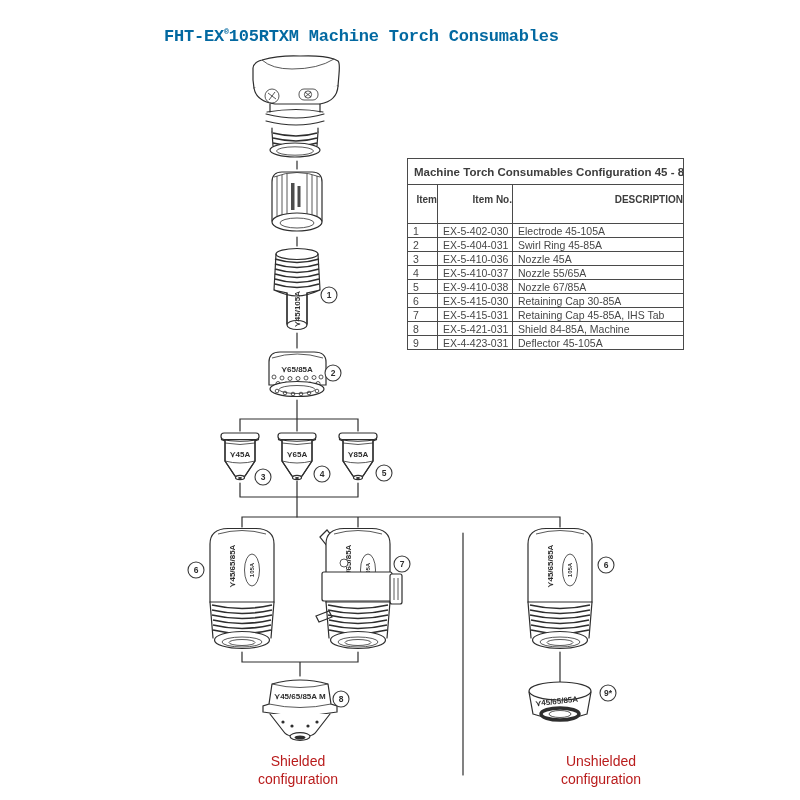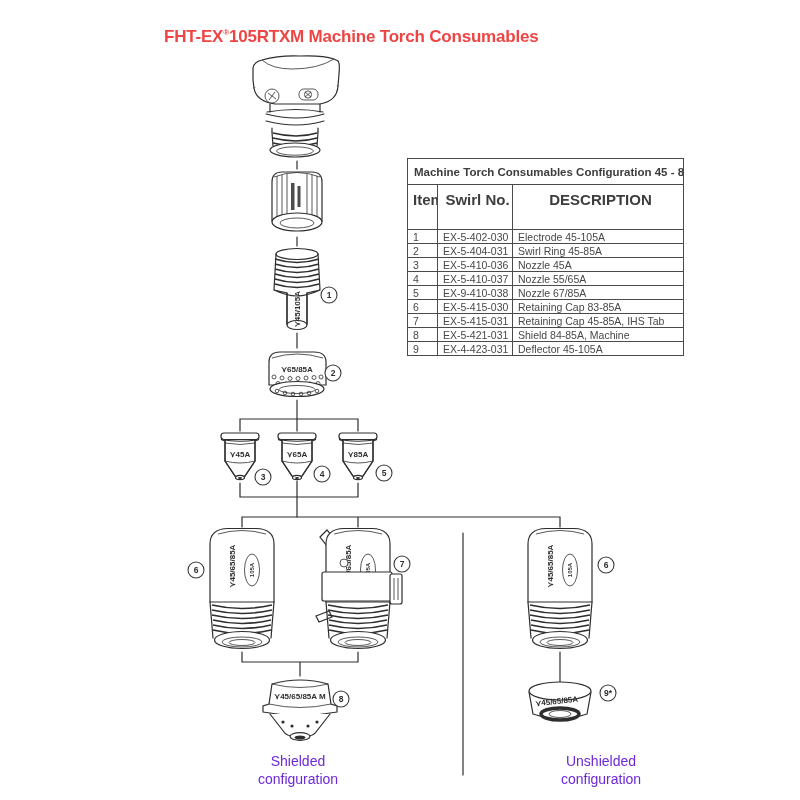--- a/index.html
+++ b/index.html
@@ -1,36 +1,36 @@
 <!DOCTYPE html>
 <html><head>
 <meta charset="utf-8">
 <style>
   html,body{margin:0;padding:0;background:#fff;}
   body{width:800px;height:800px;position:relative;font-family:"Liberation Sans",sans-serif;color:#3f3f3f;overflow:hidden;}
   .page{position:absolute;inset:0;background:#ffffff;}
-  .page-title{position:absolute;left:164px;top:16px;font-size:17px;font-weight:bold;color:#ef4444;letter-spacing:-0.2px;white-space:nowrap;}
+  .page-title{position:absolute;left:164px;top:16px;font-size:17px;font-weight:bold;color:#0369a1;letter-spacing:-0.2px;white-space:nowrap;font-family:Liberation Mono, monospace;}
   .page-title sup{font-size:8px;vertical-align:super;line-height:0;}
   svg{position:absolute;left:0;top:0;}
   svg text{font-family:"Liberation Sans",sans-serif;fill:#2e2e2e;}
   .line{stroke:#2e2e2e;stroke-width:1.2;fill:none;stroke-linecap:round;}
   .thin{stroke:#2e2e2e;stroke-width:0.8;fill:none;}
   .thick{stroke:#2e2e2e;stroke-width:1.7;fill:none;}
   .solidblk{fill:#2e2e2e;stroke:none;}
   .whitefill{fill:#ffffff;}
   .callout-circle{fill:#ffffff;stroke:#3a3a3a;stroke-width:1.1;}
   .callout-text{font-size:8.5px;font-weight:bold;}
   .marking{font-size:8px;font-weight:bold;}
   .parts-table-wrap{position:absolute;left:407px;top:158px;width:277px;}
   table{border-collapse:collapse;width:100%;table-layout:fixed;}
   td,th{border:1px solid #4a4a4a;color:#474747;overflow:hidden;white-space:nowrap;}
   .t-title{font-size:11.5px;font-weight:bold;height:21px;padding:2px 0 2px 6px;text-align:left;color:#3d3d3d;}
-  .t-head th{font-size:15px;font-weight:bold;height:24px;padding:2px 0 18px 5px;text-align:center;color:#3d3d3d;}
+  .t-head th{font-size:10px;font-weight:bold;height:24px;padding:2px 0 12px 5px;text-align:right;color:#3d3d3d;}
   .t-row td{font-size:10.5px;height:12px;padding:0.5px 0 0.5px 5px;}
-  .config-label{position:absolute;top:752px;transform:translateX(-50%);text-align:center;font-size:14px;color:#6d28d9;line-height:1.3;}
+  .config-label{position:absolute;top:752px;transform:translateX(-50%);text-align:center;font-size:14px;color:#b91c1c;line-height:1.3;}
 </style>
 </head>
 <body>
 
 <div class="page">
 
   <h1 class="page-title"><span>FHT-EX</span><sup>®</sup><span>105RTXM Machine Torch Consumables</span></h1>
 
   <svg width="800" height="800" viewBox="0 0 800 800">
 
@@ -260,21 +260,21 @@
           <col style="width:30px">
           <col style="width:75px">
           <col>
         </colgroup>
       <tbody>
         <tr>
             <td class="t-title" colspan="3">Machine Torch Consumables Configuration 45 - 85 A</td>
           </tr>
         <tr class="t-head">
           <th>Item</th>
-          <th>Swirl No.</th>
+          <th>Item No.</th>
           <th>DESCRIPTION</th>
         </tr>
         <tr class="t-row">
             <td>1</td>
             <td>EX-5-402-030</td>
             <td>Electrode 45-105A</td>
           </tr>
         <tr class="t-row">
             <td>2</td>
             <td>EX-5-404-031</td>
@@ -291,21 +291,21 @@
             <td>Nozzle 55/65A</td>
           </tr>
         <tr class="t-row">
             <td>5</td>
             <td>EX-9-410-038</td>
             <td>Nozzle 67/85A</td>
           </tr>
         <tr class="t-row">
             <td>6</td>
             <td>EX-5-415-030</td>
-            <td>Retaining Cap 83-85A</td>
+            <td>Retaining Cap 30-85A</td>
           </tr>
         <tr class="t-row">
             <td>7</td>
             <td>EX-5-415-031</td>
             <td>Retaining Cap 45-85A, IHS Tab</td>
           </tr>
         <tr class="t-row">
             <td>8</td>
             <td>EX-5-421-031</td>
             <td>Shield 84-85A, Machine</td>

